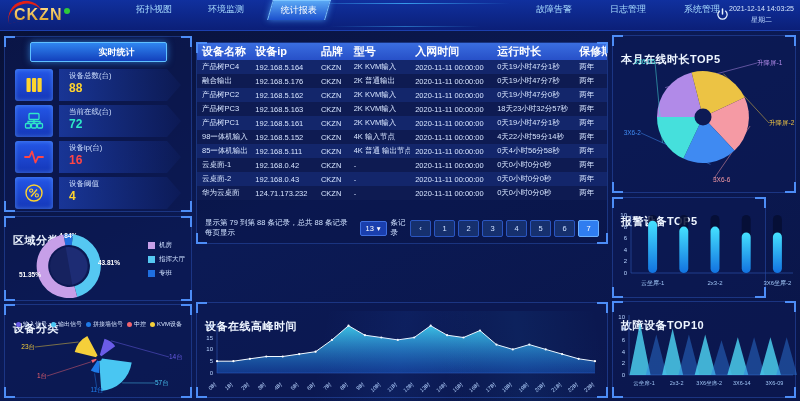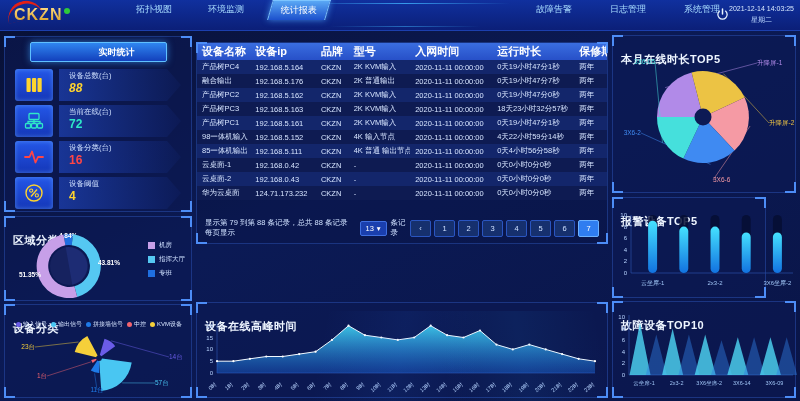--- a/index.html
+++ b/index.html
@@ -130,21 +130,21 @@
         <div class="card">
           <div class="card-icon">
             <svg width="22" height="20" viewBox="0 0 22 20">
               <rect x="3.5" y="3" width="4.2" height="14" rx="1" fill="#ffd42e"></rect>
               <rect x="9" y="3" width="4.2" height="14" rx="1" fill="#ffd42e"></rect>
               <rect x="14.5" y="3" width="4.2" height="14" rx="1" fill="#ffd42e"></rect>
             </svg>
           </div>
           <div class="card-strip">
             <div class="card-label">设备总数(台)</div>
-            <div class="card-value" style="color: rgb(255, 212, 46); font-style: italic;">88</div>
+            <div class="card-value" style="color: rgb(255, 212, 46);">88</div>
           </div>
         </div>
         <div class="card">
           <div class="card-icon">
             <svg width="22" height="20" viewBox="0 0 22 20">
               <g stroke="#2ee8c8" fill="none" stroke-width="1.3">
                 <rect x="6" y="2.5" width="10" height="6" rx="1"></rect>
                 <rect x="2.5" y="12.5" width="5" height="4.5" rx="1"></rect>
                 <rect x="8.5" y="12.5" width="5" height="4.5" rx="1"></rect>
                 <rect x="14.5" y="12.5" width="5" height="4.5" rx="1"></rect>
@@ -157,21 +157,21 @@
             <div class="card-value" style="color: rgb(46, 232, 200);">72</div>
           </div>
         </div>
         <div class="card">
           <div class="card-icon">
             <svg width="22" height="20" viewBox="0 0 22 20">
               <path d="M2 10h4.5L9 4.5 12.5 15.5 15 10h5" stroke="#ff4545" stroke-width="1.8" fill="none" stroke-linejoin="round" stroke-linecap="round"></path>
             </svg>
           </div>
           <div class="card-strip">
-            <div class="card-label">设备分类(台)</div>
+            <div class="card-label">设备ip(台)</div>
             <div class="card-value" style="color: rgb(255, 69, 69);">16</div>
           </div>
         </div>
         <div class="card">
           <div class="card-icon">
             <svg width="22" height="20" viewBox="0 0 22 20">
               <circle cx="11" cy="10" r="8" stroke="#ffd42e" stroke-width="1.4" fill="none"></circle>
               <path d="M8 13.5L14 6.5" stroke="#ffd42e" stroke-width="1.3"></path>
               <circle cx="8.2" cy="7.6" r="1.6" stroke="#ffd42e" stroke-width="1.1" fill="none"></circle>
               <circle cx="13.8" cy="12.4" r="1.6" stroke="#ffd42e" stroke-width="1.1" fill="none"></circle>

